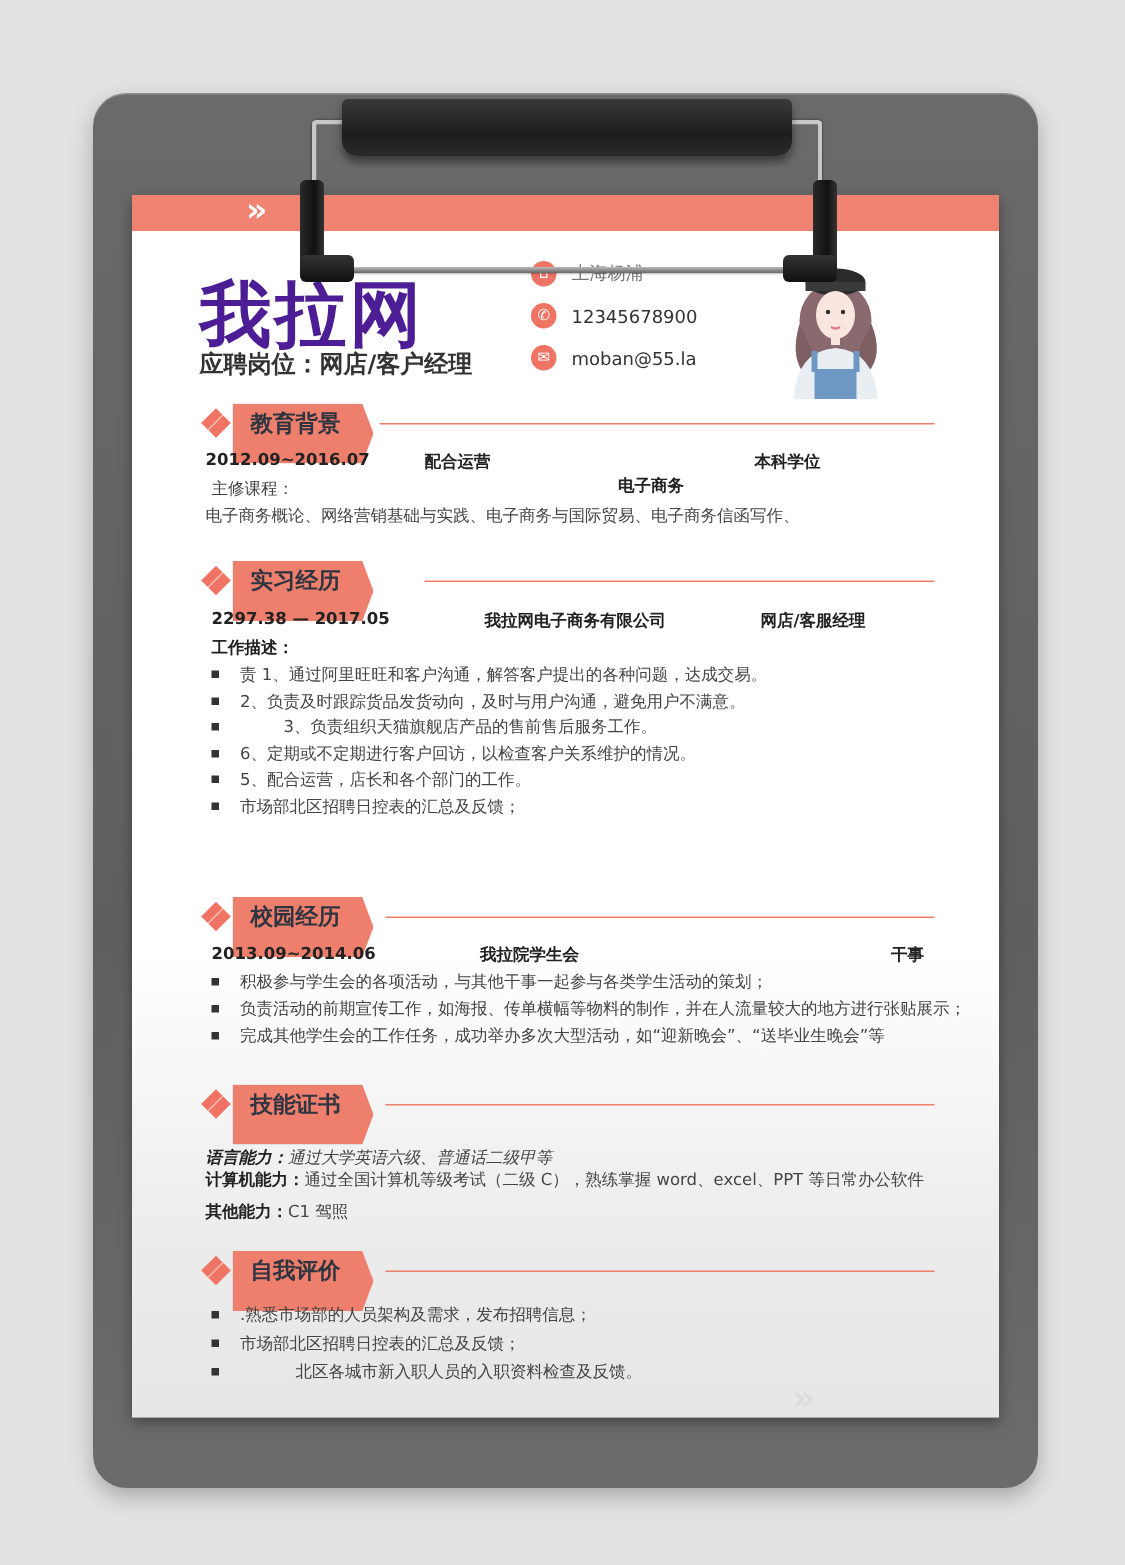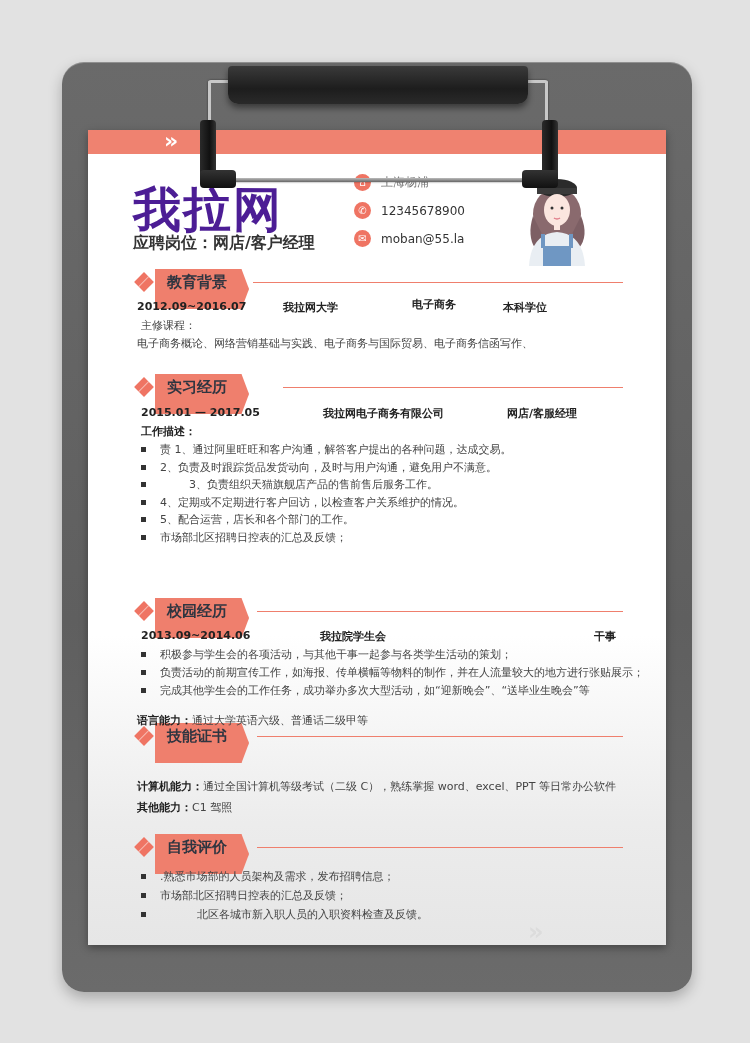--- a/index.html
+++ b/index.html
@@ -154,50 +154,50 @@
 <div class="clip-foot" style="left:200px; top:170px;"></div>
 <div class="clip-leg" style="left:542px; top:120px;"></div>
 <div class="clip-foot" style="left:522px; top:170px;"></div>
 
 <div class="section-head" style="top:269px;">
   <div class="diamond"></div>
   <div class="tag">教育背景</div>
   <div class="rule" style="left:120px;"></div>
 </div>
 <div class="row" style="top:300px;">2012.09~2016.07</div>
-<div class="row" style="top:300px; left:283px;">我拉网大学</div>
-<div class="row" style="top:297px; left:412px;">电子商务</div>
+<div class="row" style="top:300px; left:283px;">配合运营</div>
+<div class="row" style="top:316px; left:412px;">电子商务</div>
 <div class="row" style="top:300px; left:503px;">本科学位</div>
 <div class="txt" style="top:318px; left:141px;">主修课程：</div>
 <div class="txt" style="top:336px; left:137px;">电子商务概论、网络营销基础与实践、电子商务与国际贸易、电子商务信函写作、</div>
 
 <div class="section-head" style="top:374px;">
   <div class="diamond"></div>
   <div class="tag">实习经历</div>
   <div class="rule" style="left:150px;"></div>
 </div>
-<div class="row" style="top:406px; left:141px;">2015.01 — 2017.05</div>
+<div class="row" style="top:406px; left:141px;">2297.38 — 2017.05</div>
 <div class="row" style="top:406px; left:323px;">我拉网电子商务有限公司</div>
 <div class="row" style="top:406px; left:507px;">网店/客服经理</div>
 <div class="row" style="top:424px; left:141px;">工作描述：</div>
 <div class="bul" style="top:442px;">
     <span class="sq"></span>
     <span>责 1、通过阿里旺旺和客户沟通，解答客户提出的各种问题，达成交易。</span>
   </div>
 <div class="bul" style="top:460px;">
     <span class="sq"></span>
     <span>2、负责及时跟踪货品发货动向，及时与用户沟通，避免用户不满意。</span>
   </div>
 <div class="bul" style="top:477px;gap:29px;">
     <span class="sq"></span>
     <span>3、负责组织天猫旗舰店产品的售前售后服务工作。</span>
   </div>
 <div class="bul" style="top:495px;">
     <span class="sq"></span>
-    <span>4、定期或不定期进行客户回访，以检查客户关系维护的情况。</span>
+    <span>6、定期或不定期进行客户回访，以检查客户关系维护的情况。</span>
   </div>
 <div class="bul" style="top:512px;">
     <span class="sq"></span>
     <span>5、配合运营，店长和各个部门的工作。</span>
   </div>
 <div class="bul" style="top:530px;">
     <span class="sq"></span>
     <span>市场部北区招聘日控表的汇总及反馈；</span>
   </div>
 
@@ -220,21 +220,21 @@
 <div class="bul" style="top:683px;justify-content:center;">
     <span class="sq"></span>
     <span>完成其他学生会的工作任务，成功举办多次大型活动，如“迎新晚会”、“送毕业生晚会”等</span>
   </div>
 
 <div class="section-head" style="top:723px;">
   <div class="diamond"></div>
   <div class="tag">技能证书</div>
   <div class="rule" style="left:124px;"></div>
 </div>
-<div class="txt" style="top:713px; left:137px;"><span class="lbl">语言能力：</span><span>通过大学英语六级、普通话二级甲等</span></div>
+<div class="txt" style="top:764px; left:137px;font-style:italic;"><span class="lbl">语言能力：</span><span>通过大学英语六级、普通话二级甲等</span></div>
 <div class="txt" style="top:779px; left:137px;"><span class="lbl">计算机能力：</span><span>通过全国计算机等级考试（二级 C），熟练掌握 word、excel、PPT 等日常办公软件</span></div>
 <div class="txt" style="top:800px; left:137px;"><span class="lbl">其他能力：</span><span>C1 驾照</span></div>
 
 <div class="section-head" style="top:834px;">
   <div class="diamond"></div>
   <div class="tag">自我评价</div>
   <div class="rule" style="left:124px;"></div>
 </div>
 <div class="bul" style="top:869px;">
     <span class="sq"></span>

